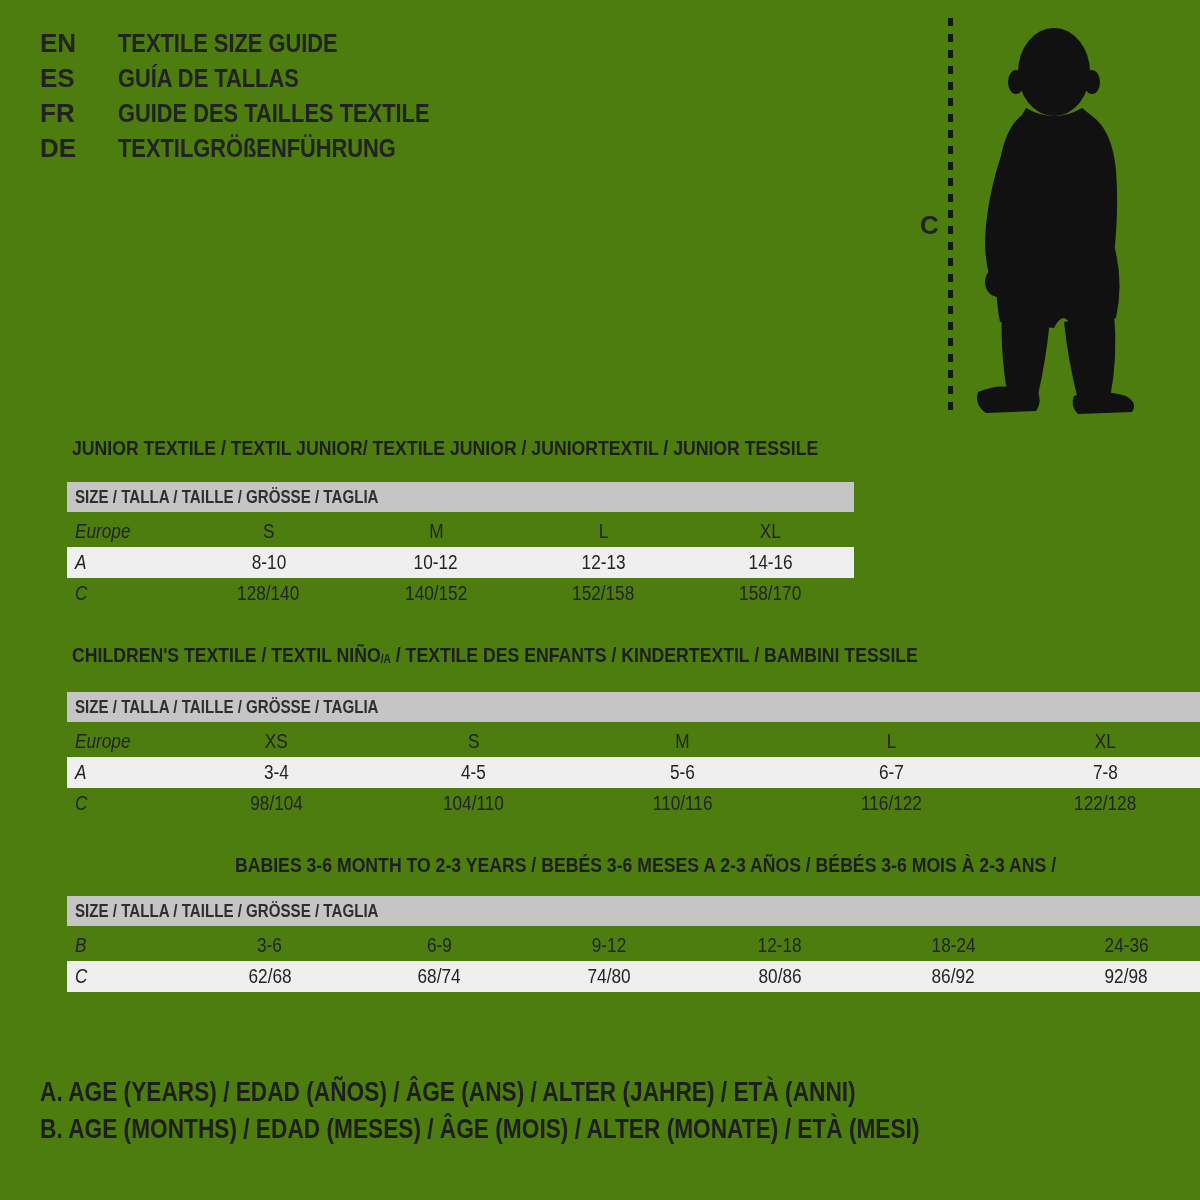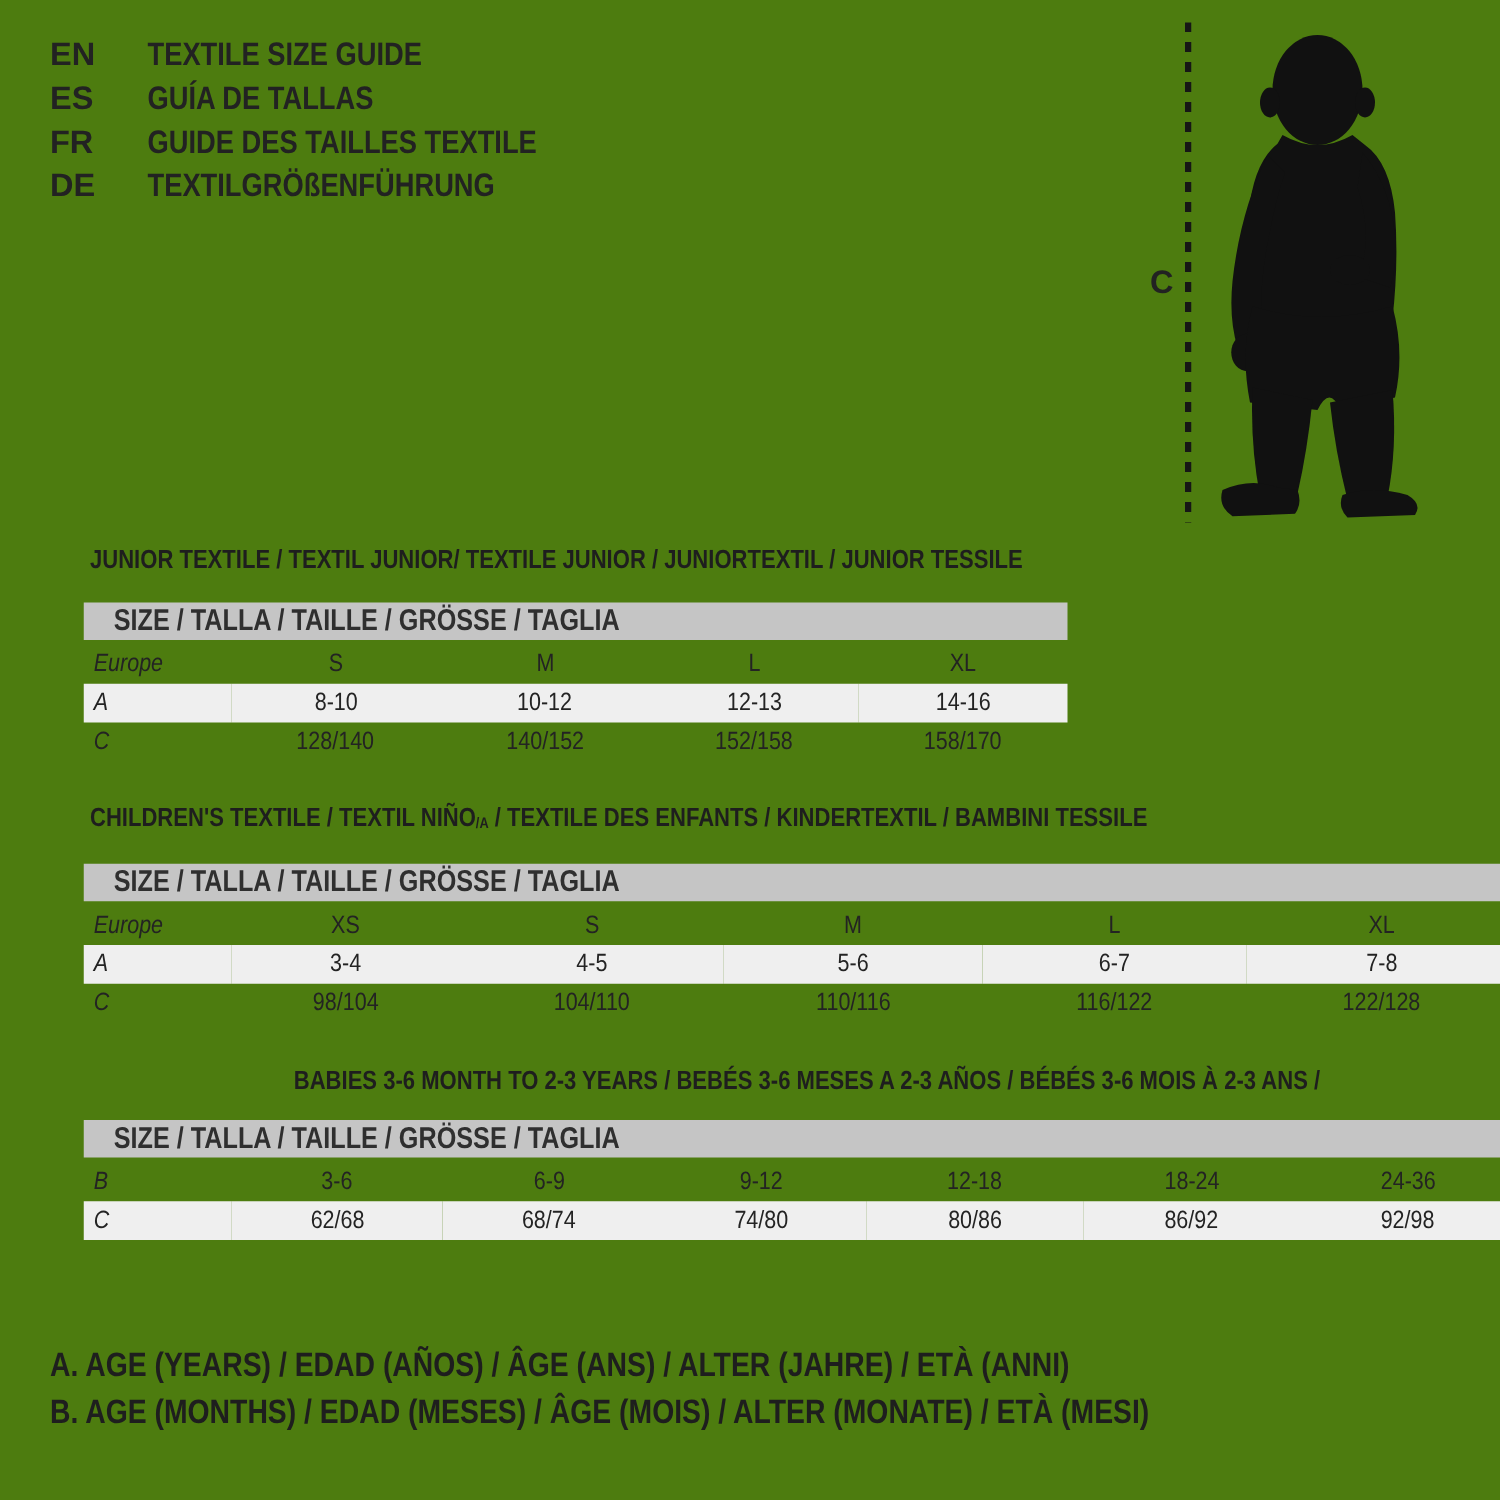--- a/index.html
+++ b/index.html
@@ -25,21 +25,21 @@
   
   .section{position:absolute;left:35px;margin-left:32px;}
   #sec-junior{top:436px;width:787px;}
   #sec-children{top:643px;width:1146px;}
   #sec-babies{top:849px;width:1146px;}
   .sec-title{font-size:21px;font-weight:700;line-height:24px;padding-left:5px;white-space:nowrap;color:#1e1e1e;}
   #sec-babies .sec-title{line-height:31px;text-align:right;}
   .sub{font-size:0.58em;position:relative;top:0.12em;}
 
   .size-bar{margin-top:22px;height:30px;background:#c5c5c5;color:#2f2f2f;
-            font-weight:700;font-size:24px;line-height:30px;padding-left:24px;}
+            font-weight:700;font-size:18px;line-height:30px;padding-left:8px;}
   #sec-babies .size-bar{margin-top:16px;}
 
   table{margin-top:4px;width:100%;border-collapse:collapse;font-size:20px;color:#232323;}
   td{height:31px;text-align:center;padding:0;}
   td.lbl{width:110px;text-align:left;padding-left:8px;font-style:italic;}
   td.lbl .cellt{transform-origin:0 50%;}
   tr.stripe{background:#efefef;}
 
   
   .legend{position:absolute;left:40px;top:1074px;font-weight:700;font-size:27px;line-height:37px;color:#1e1e1e;}

